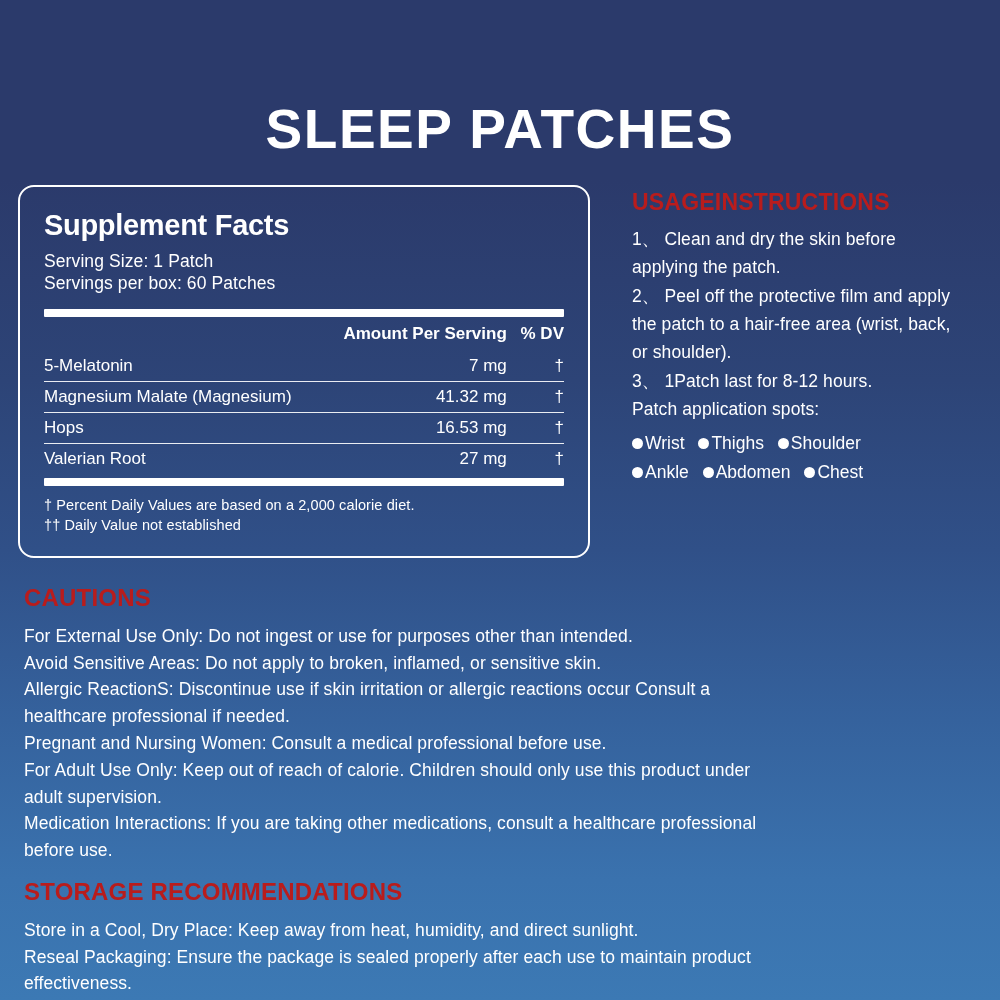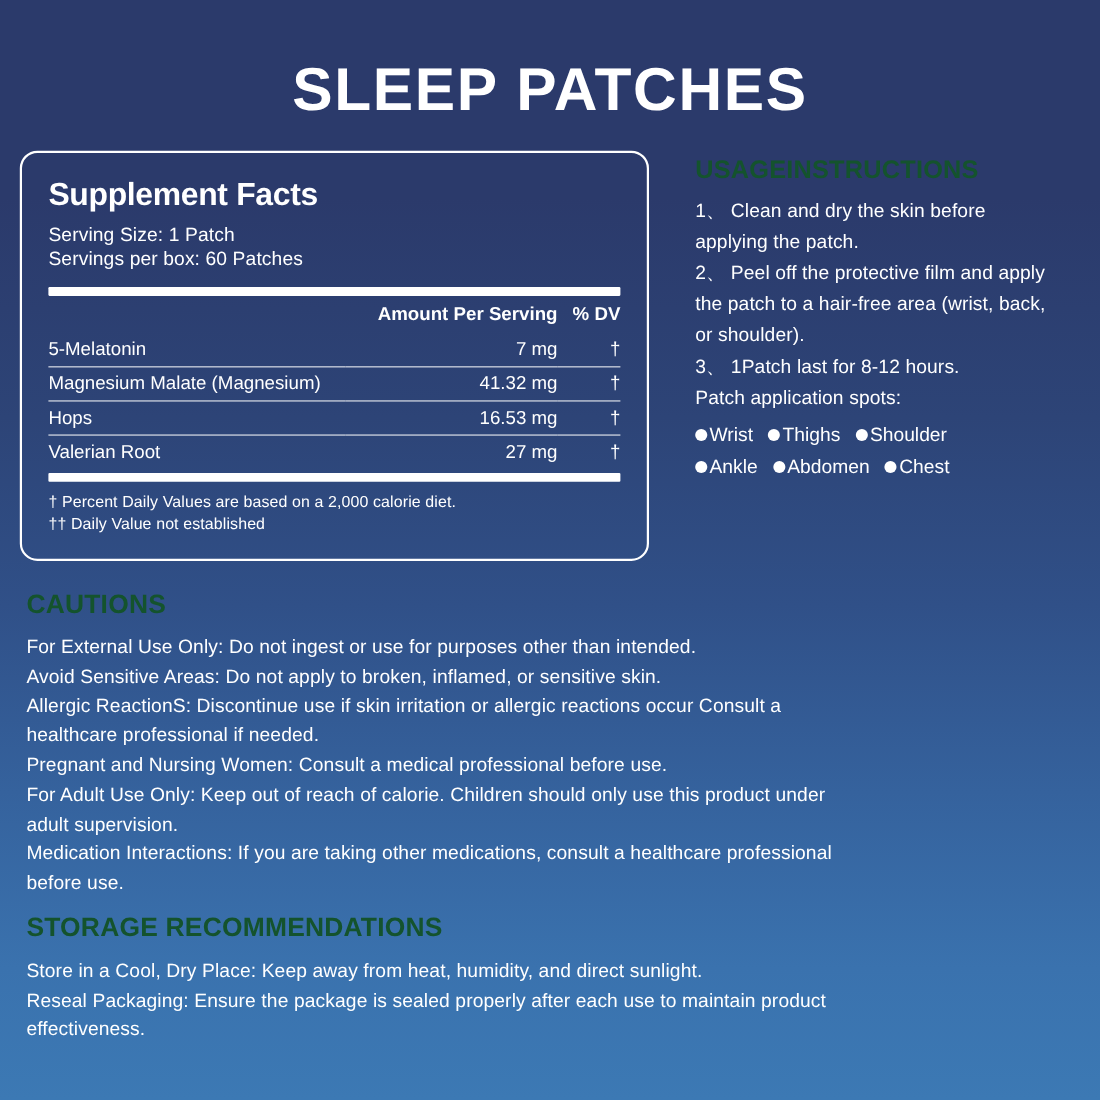--- a/index.html
+++ b/index.html
@@ -21,20 +21,21 @@
 
   
   .title {
     text-align:center;
     font-size:55px;
     font-weight:700;
     letter-spacing:1.5px;
     color:#ffffff;
     padding-top:54px;
     line-height:1;
+    margin-top:48px;
   }
 
   
   .mid {
     display:flex;
     align-items:flex-start;
     margin-top:28px;
   }
 
   
@@ -90,21 +91,21 @@
     letter-spacing:0.1px;
   }
 
   
   .usage {
     margin-left:42px;
     width:330px;
     padding-top:4px;
   }
   .head-cream {
-    color:#14532d;
+    color:#b91c1c;
     font-weight:700;
     font-size:23px;
     letter-spacing:0.2px;
   }
   .usage .head-cream { margin-bottom:9px; }
   .usage p {
     font-size:17.5px;
     line-height:1.62;
     font-weight:500;
     letter-spacing:0.1px;

